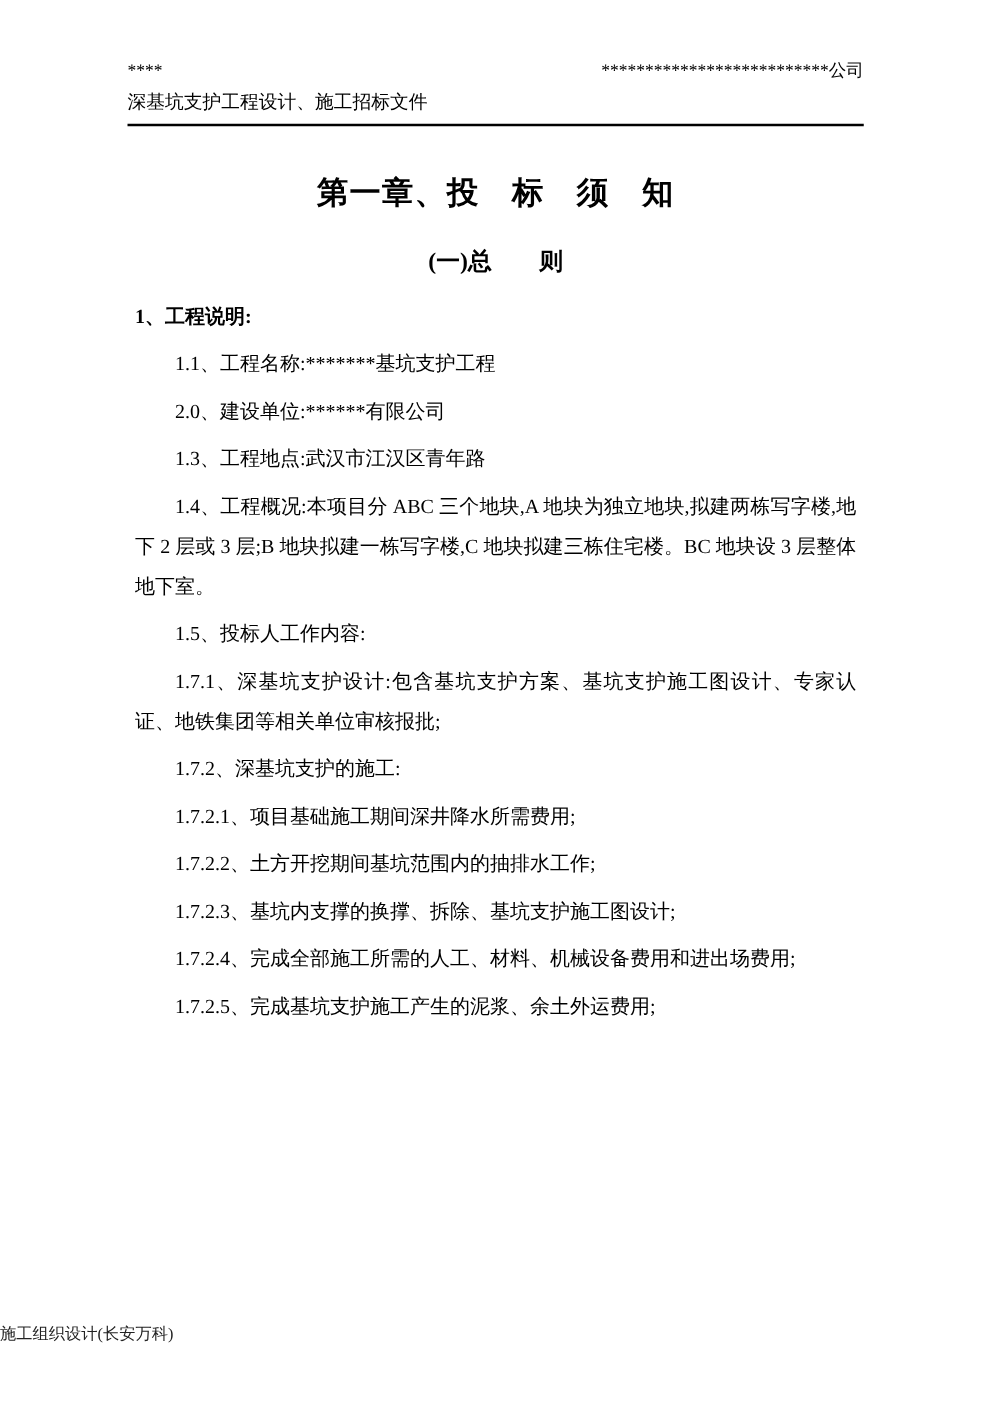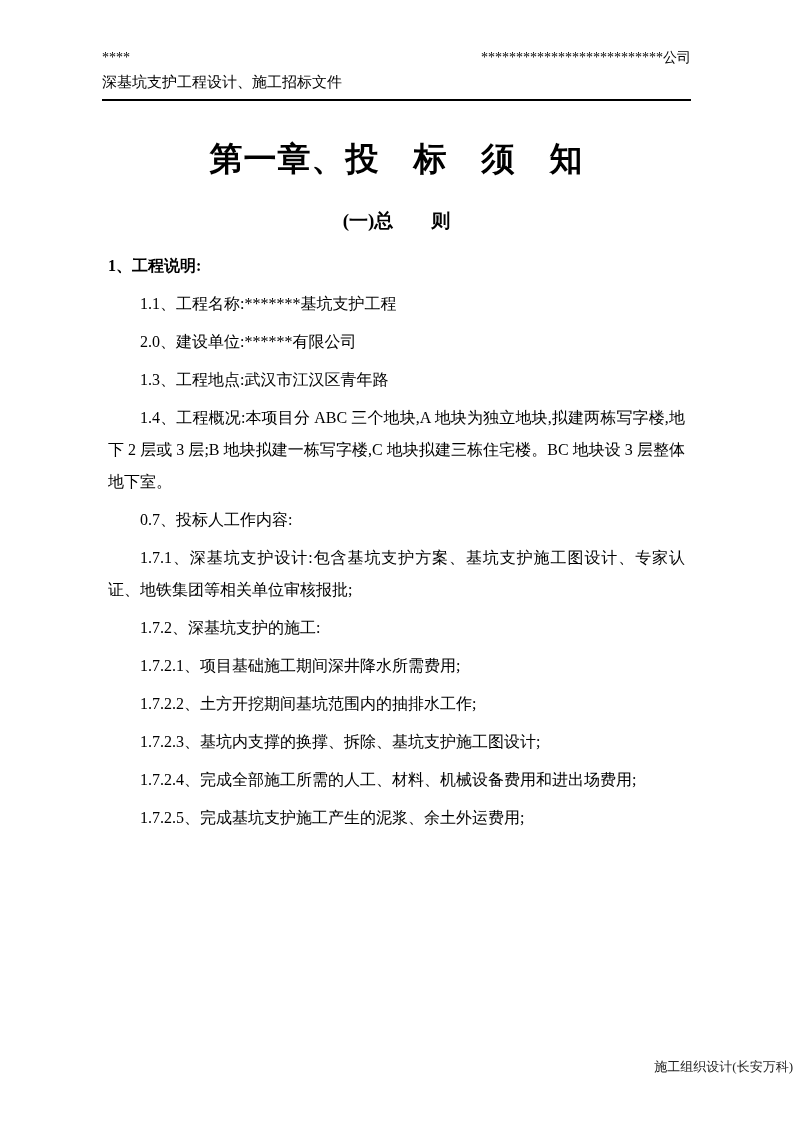--- a/index.html
+++ b/index.html
@@ -30,21 +30,21 @@
     font-size: 14px;
     line-height: 20px;
   }
   .header-doc-title {
     font-size: 15px;
     line-height: 22px;
     margin-top: 3px;
   }
   .chapter-title {
     text-align: center;
-    font-size: 33px;
+    font-size: 25px;
     font-weight: bold;
     margin: 36px 0 0 0;
     letter-spacing: 1px;
   }
   .section-title {
     text-align: center;
     font-size: 19px;
     font-weight: bold;
     margin: 26px 0 0 0;
     font-family: Liberation Serif, serif;
@@ -61,21 +61,21 @@
   }
   .para-heading {
     font-weight: bold;
     text-indent: 0;
   }
   .doc-footer {
     position: absolute;
     left: 0;
     bottom: 46px;
     width: 100%;
-    text-align: right;
+    text-align: left;
     font-size: 13px;
     color: #222222;
   }
 </style>
 </head>
 <body>
 
 <div class="page">
 
   <header class="doc-header">
@@ -89,21 +89,21 @@
   <h1 class="chapter-title">第一章、投　标　须　知</h1>
 
   <h2 class="section-title">(一)总　　则</h2>
 
   <main class="doc-body">
       <p class="para para-heading">1、工程说明:</p>
       <p class="para">1.1、工程名称:*******基坑支护工程</p>
       <p class="para">2.0、建设单位:******有限公司</p>
       <p class="para">1.3、工程地点:武汉市江汉区青年路</p>
       <p class="para">1.4、工程概况:本项目分 ABC 三个地块,A 地块为独立地块,拟建两栋写字楼,地下 2 层或 3 层;B 地块拟建一栋写字楼,C 地块拟建三栋住宅楼。BC 地块设 3 层整体地下室。</p>
-      <p class="para">0.7、投标人工作内容:</p>
+      <p class="para">1.5、投标人工作内容:</p>
       <p class="para">1.7.1、深基坑支护设计:包含基坑支护方案、基坑支护施工图设计、专家认证、地铁集团等相关单位审核报批;</p>
       <p class="para">1.7.2、深基坑支护的施工:</p>
       <p class="para">1.7.2.1、项目基础施工期间深井降水所需费用;</p>
       <p class="para">1.7.2.2、土方开挖期间基坑范围内的抽排水工作;</p>
       <p class="para">1.7.2.3、基坑内支撑的换撑、拆除、基坑支护施工图设计;</p>
       <p class="para">1.7.2.4、完成全部施工所需的人工、材料、机械设备费用和进出场费用;</p>
       <p class="para">1.7.2.5、完成基坑支护施工产生的泥浆、余土外运费用;</p>
     </main>
 
   <footer class="doc-footer">施工组织设计(长安万科)</footer>

